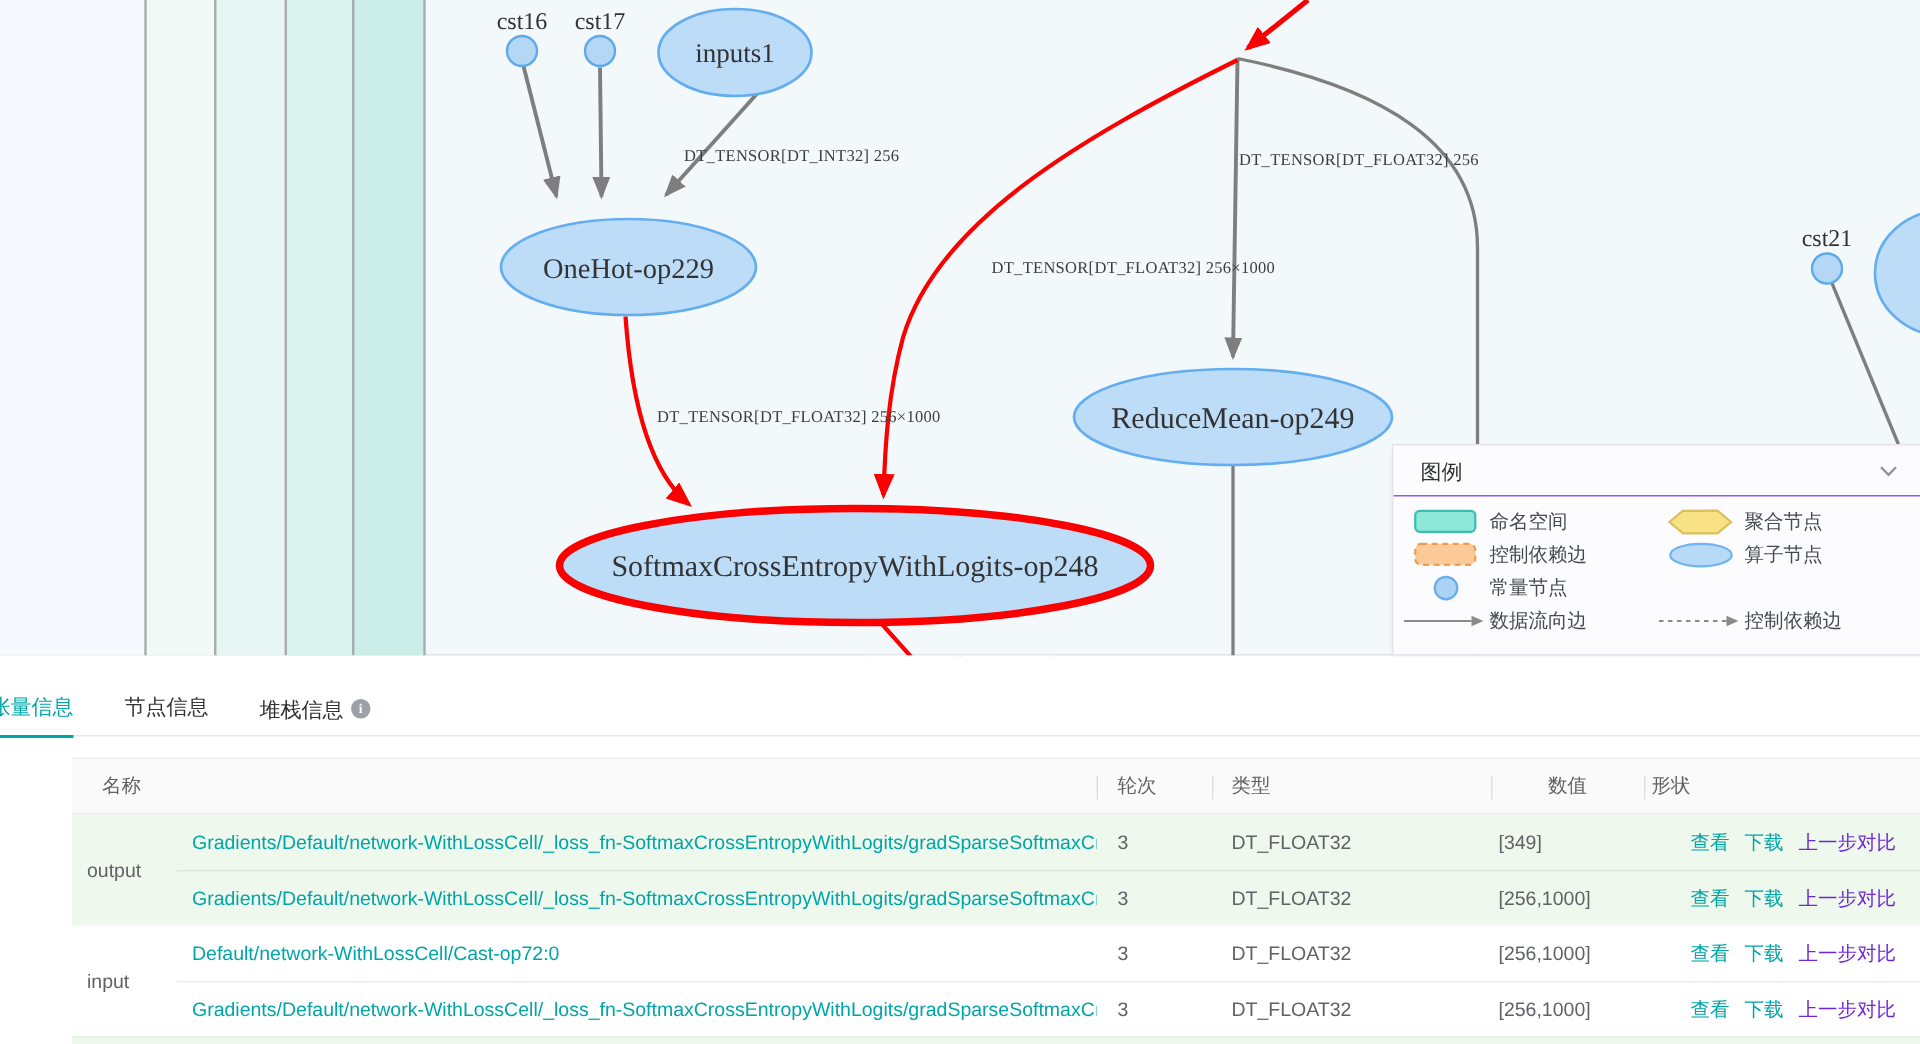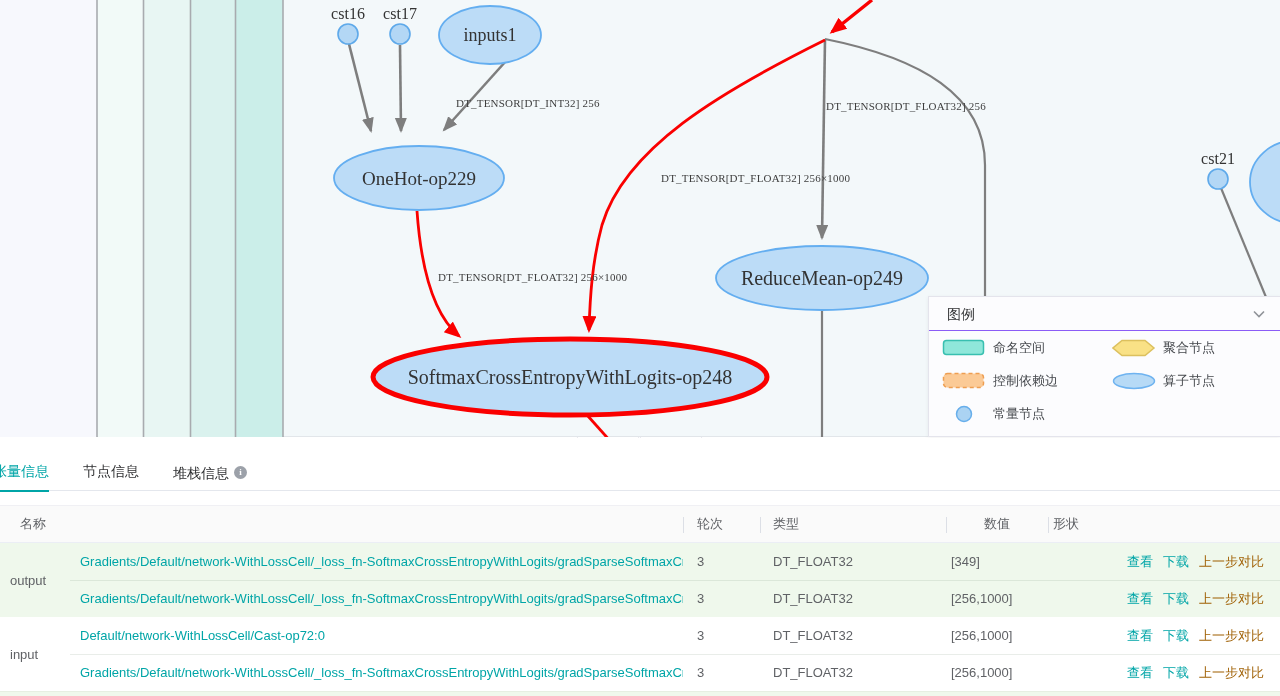--- a/index.html
+++ b/index.html
@@ -15,21 +15,21 @@
   .edge-text { font-family:"Liberation Serif","DejaVu Serif",serif; font-size:11px; fill:#3d3d3d; letter-spacing:.2px; }
 
   
   .legend { position:absolute; left:928px; top:296px; width:352px; height:141px;
             background:#fcfcfe; border:1px solid #e4e4ec; border-right:none;
             box-shadow:0 1px 4px rgba(0,0,0,.06); }
   .legend-head { position:relative; height:34px; line-height:34px; padding:0 18px;
                  font-size:14px; color:#303133; border-bottom:1px solid #8b5cf6; }
   .legend-chevron { position:absolute; right:14px; top:10px; cursor:pointer; color:#909399; }
   .legend-body { position:relative; padding:7px 0 0 6px; display:grid;
-                 grid-template-columns:170px 1fr; row-gap:14px; }
+                 grid-template-columns:170px 1fr; row-gap:3px; }
   .legend-item { display:flex; align-items:center; height:19px; }
   .legend-item .sw { width:58px; display:flex; justify-content:center; }
   .legend-item .lb { font-size:13px; color:#45484d; }
 
   
   .collapse-btn { position:absolute; width:62px; height:15px; background:#fff;
                   border:1px solid #e9e9ef; border-top:none; border-radius:0 0 9px 9px;
                   box-shadow:0 2px 3px rgba(0,0,0,.14); text-align:center;
                   font-size:7px; line-height:14px; color:#5f6368; cursor:pointer; }
 
@@ -41,21 +41,21 @@
          margin-right:34px; cursor:pointer; white-space:nowrap; }
   .tab:first-child { margin-left:-7px; }
   .tab.active { color:#00a5a7; }
   .tab.active::after { content:""; position:absolute; left:0; right:0; bottom:-1px;
                        height:2px; background:#00a5a7; }
   .tab3wrap { display:flex; align-items:center; }
   .info-icon { display:inline-block; width:13px; height:13px; margin-left:5px; border-radius:50%;
                background:#9ca1a9; color:#fff; font-size:9px; font-weight:bold; line-height:13px;
                text-align:center; font-family:"Liberation Serif",serif; cursor:pointer; }
 
-  .ttable { margin-top:14px; }
+  .ttable { margin-top:14px;padding-left:48px; }
   .thead { display:grid; grid-template-columns:683px 77px 186px 102px 1fr; height:38px;
            background:#fafafa; border-top:1px solid #f0f0f4; border-bottom:1px solid #ebeef5;
            align-items:center; font-size:13px; color:#606266; }
   .thead .hc { position:relative; height:100%; display:flex; align-items:center; }
   .hc.h-name { padding-left:20px; }
   .hc.h-round { padding-left:14px;font-family:Liberation Mono, monospace; }
   .hc.h-type { padding-left:13px; }
   .hc.h-shape { padding-left:5px; }
   .hc.h-value { justify-content:center; }
   .hc.sep::before { content:""; position:absolute; left:0; top:11px; height:16px;
@@ -69,21 +69,21 @@
           height:37px; align-items:center; font-size:13px; color:#606266; }
   .trow + .trow::before { content:""; position:absolute; left:70px; right:0; top:0;
                           border-top:1px solid rgba(120,140,120,.16); }
   .c-name { padding-left:80px; overflow:hidden; white-space:nowrap; }
   .c-name a { color:#00a5a7; text-decoration:none; cursor:pointer; }
   .c-round { padding-left:14px; }
   .c-type { padding-left:13px; }
   .c-shape { padding-left:5px; }
   .c-actions { display:flex; justify-content:flex-end; gap:10px; padding-right:16px; white-space:nowrap; }
   .act { color:#00a5a7; cursor:pointer; }
-  .act.disabled { color:#a16207; cursor:default; }
+  .act.disabled { color:#6d28d9; cursor:default; }
   .sliver { height:5px; background:#eff8ec; border-top:1px solid #e6efe2; }
 </style>
 </head>
 <body>
 
 <div class="stage">
 
   <div class="graph">
     <svg width="1280" height="437" viewBox="0 0 1280 437">
       <defs>

